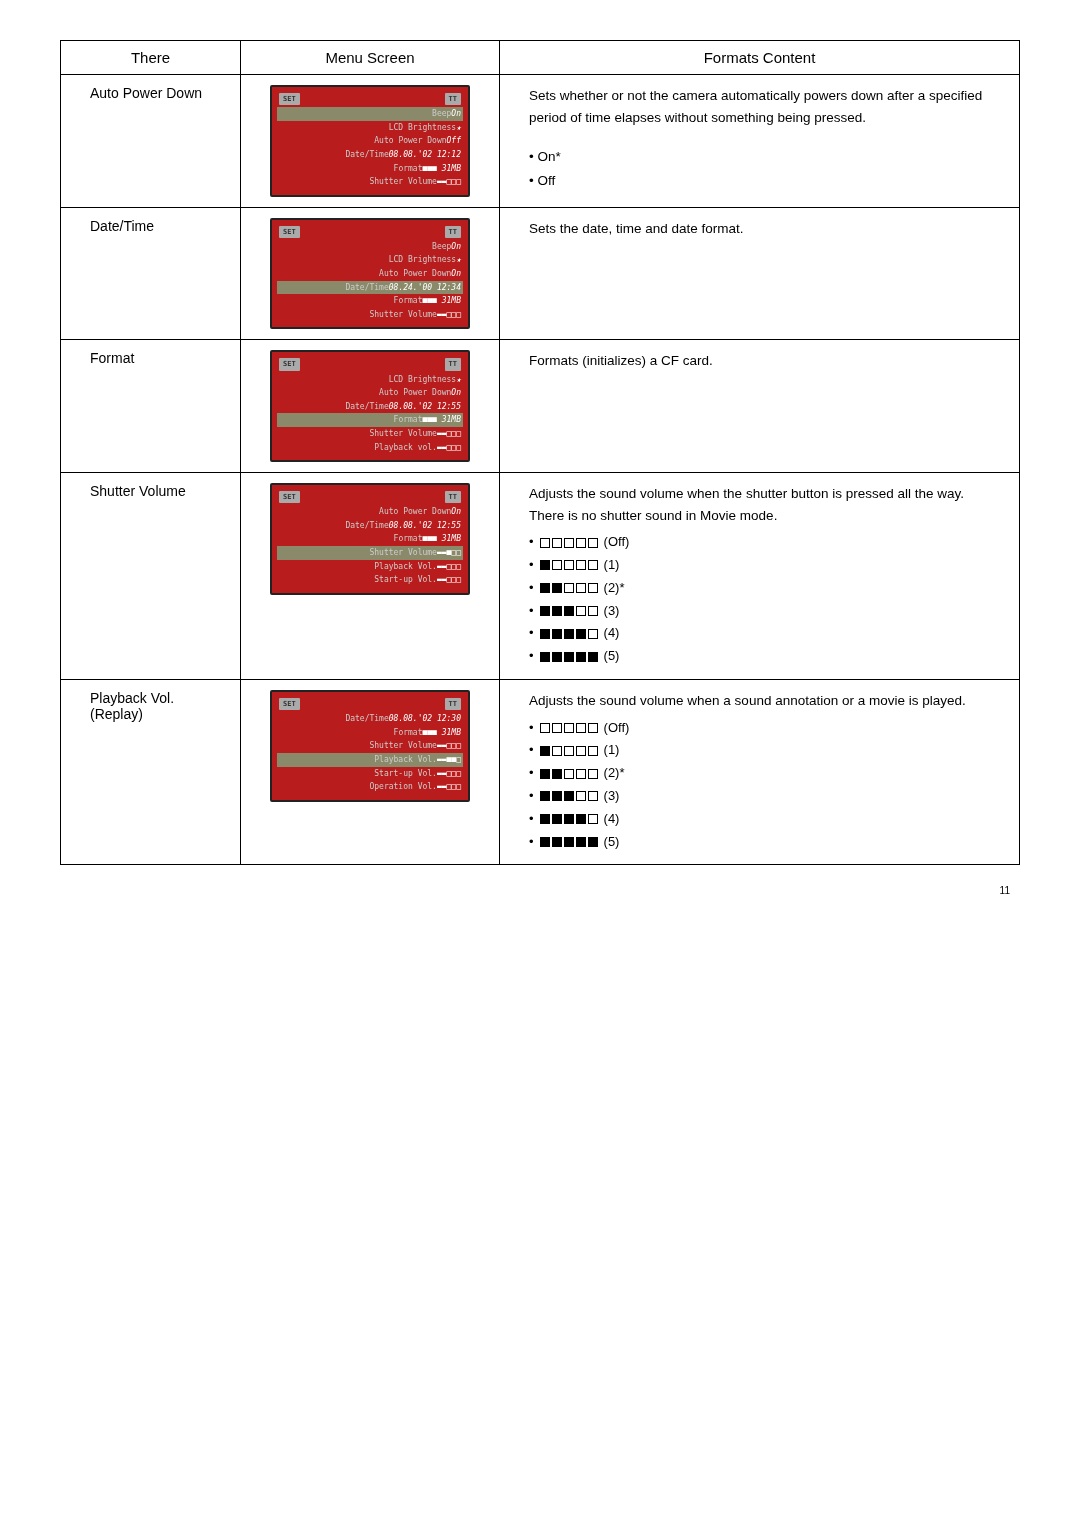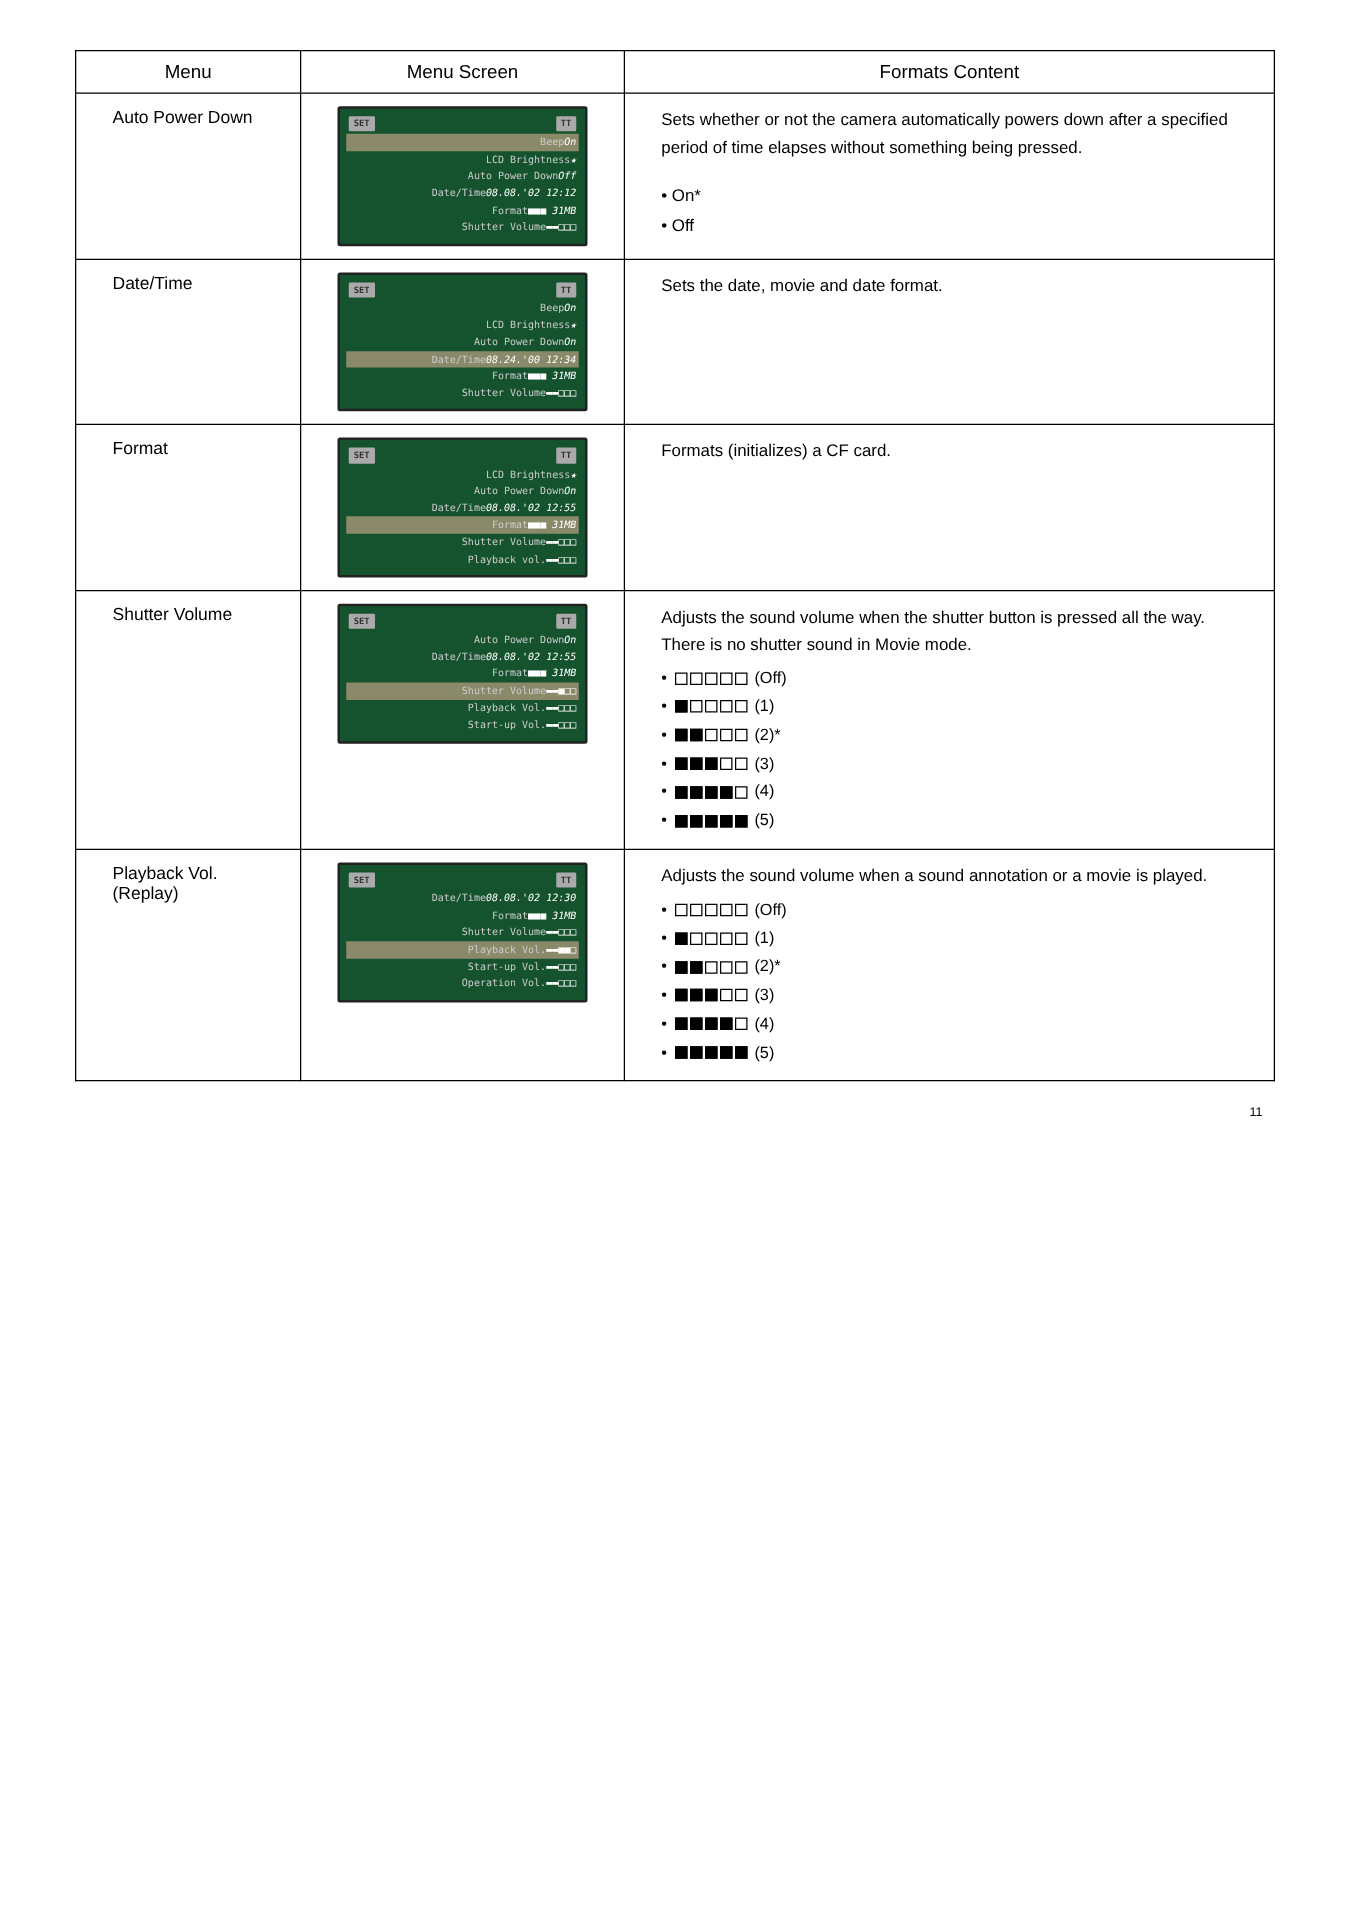--- a/index.html
+++ b/index.html
@@ -51,21 +51,21 @@
       list-style: none;
       margin-top: 18px;
     }
 
     .settings-text ul li {
       margin-bottom: 2px;
     }
 
     
     .lcd-screen {
-      background: #14532d;
+      background: #b91c1c;
       border: 2px solid #222;
       border-radius: 2px;
       padding: 6px 7px;
       font-family: monospace;
       font-size: 8.5px;
       color: #ddd;
       width: 200px;
       position: relative;
       line-height: 1.45;
     }
@@ -141,21 +141,21 @@
     .sq.empty {
       background: #fff;
     }
   </style>
 </head>
 <body>
 
 <table class="main-table">
   <thead>
     <tr>
-      <th class="col-item">Menu</th>
+      <th class="col-item">There</th>
       <th class="col-menu">Menu Screen</th>
       <th class="col-content">Formats Content</th>
     </tr>
   </thead>
   <tbody>
 
     <tr>
       <td class="col-item">
         <span class="item-label">Auto Power Down</span>
       </td>
@@ -233,21 +233,21 @@
             <span class="lcd-val">■■■ 31MB</span>
           </div>
           <div class="lcd-row">
             <span class="lcd-key">Shutter Volume</span>
             <span class="lcd-val">▬▬□□□</span>
           </div>
         </div>
       </td>
       <td class="col-content">
         <div class="settings-text">
-          <span>Sets the date, movie and date format.</span>
+          <span>Sets the date, time and date format.</span>
         </div>
       </td>
     </tr>
 
     <tr>
       <td class="col-item">
         <span class="item-label">Format</span>
       </td>
       <td class="col-menu">
         <div class="lcd-screen">

